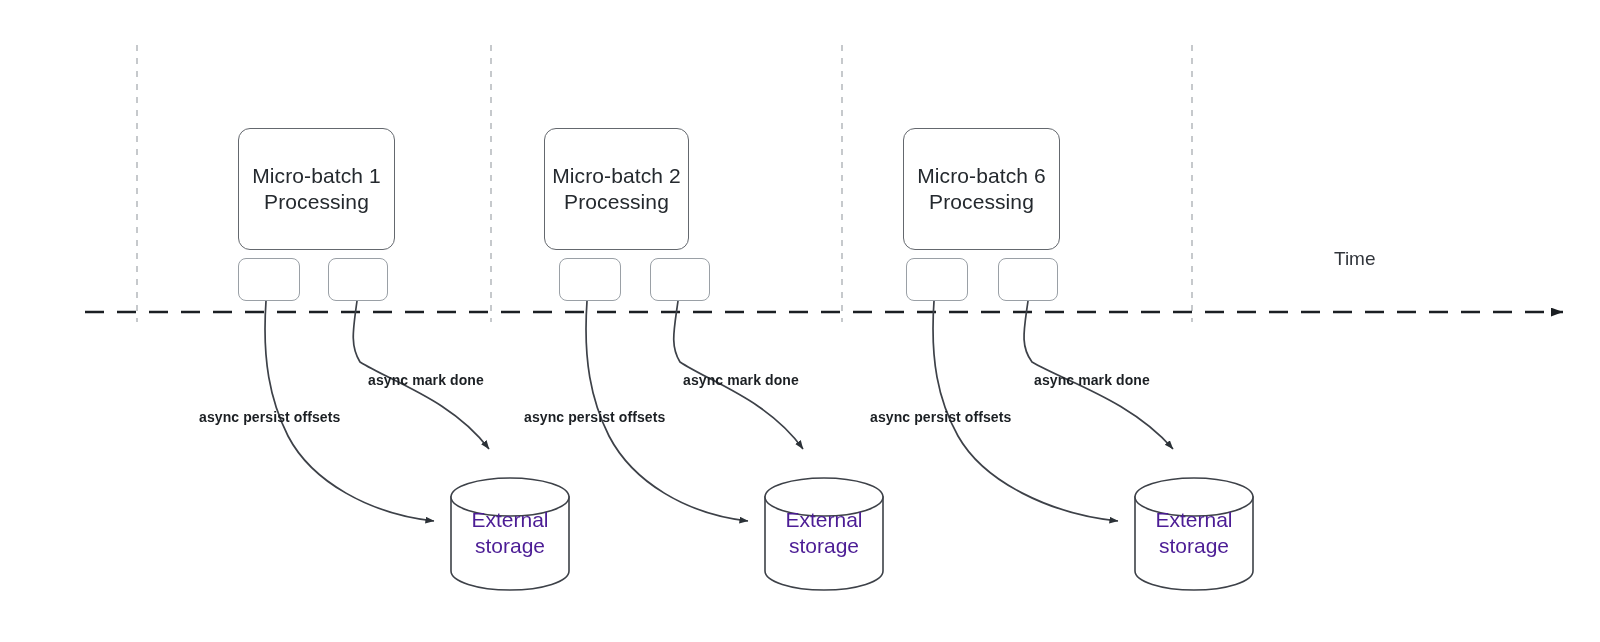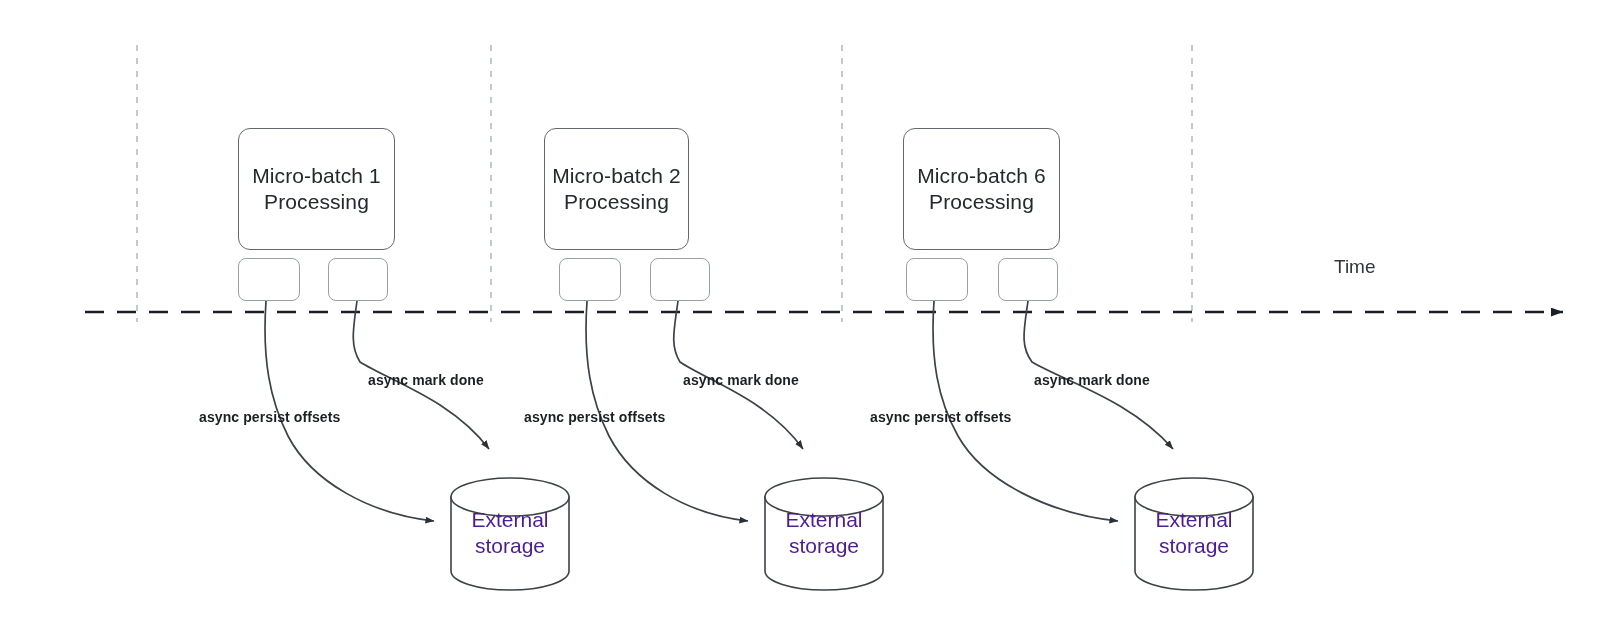--- a/index.html
+++ b/index.html
@@ -160,15 +160,15 @@
   </div>
   <div class="mini-box" style="left:906px; top:258px; width:62px; height:43px;"></div>
   <div class="mini-box" style="left:998px; top:258px; width:60px; height:43px;"></div>
   <div class="edge-label" style="left:870px; top:409px;">async persist offsets</div>
   <div class="edge-label" style="left:1034px; top:372px;">async mark done</div>
   <div class="cyl-text" style="left:1135px; top:507px; width:118px;">
     <span>External</span><br>
     <span>storage</span>
   </div>
 
-  <div class="axis-label" style="left:1334px; top:256px;text-align:center;">Time</div>
+  <div class="axis-label" style="left:1334px; top:248px;text-align:center;">Time</div>
 
 </div>
 
 </body></html>

